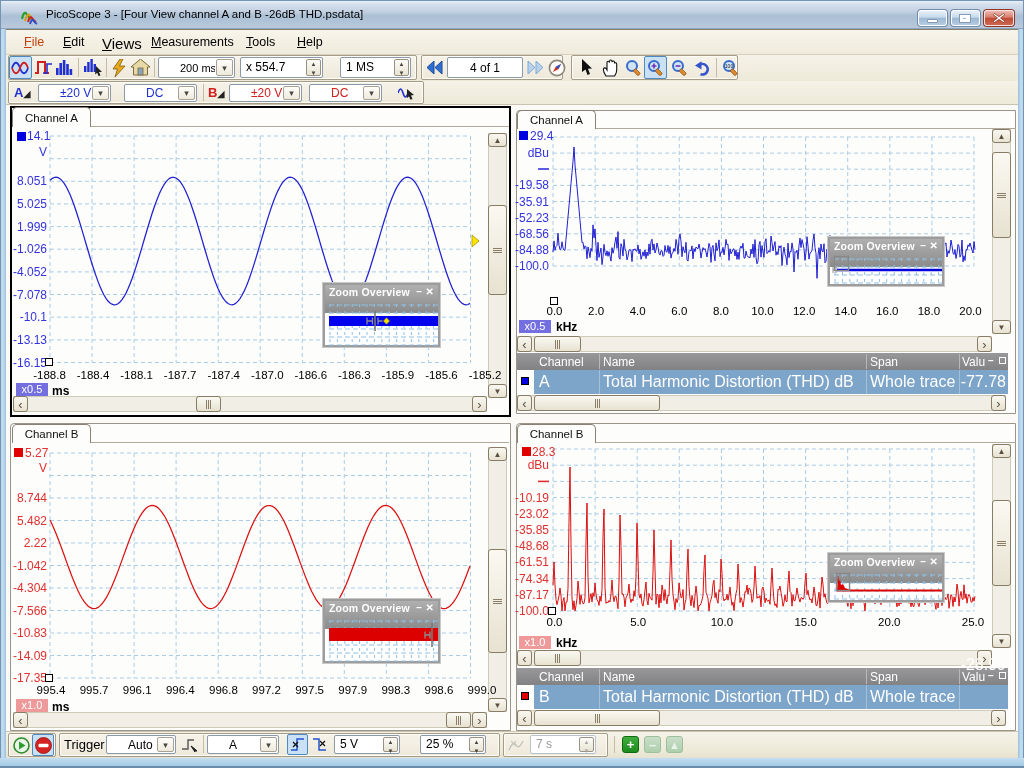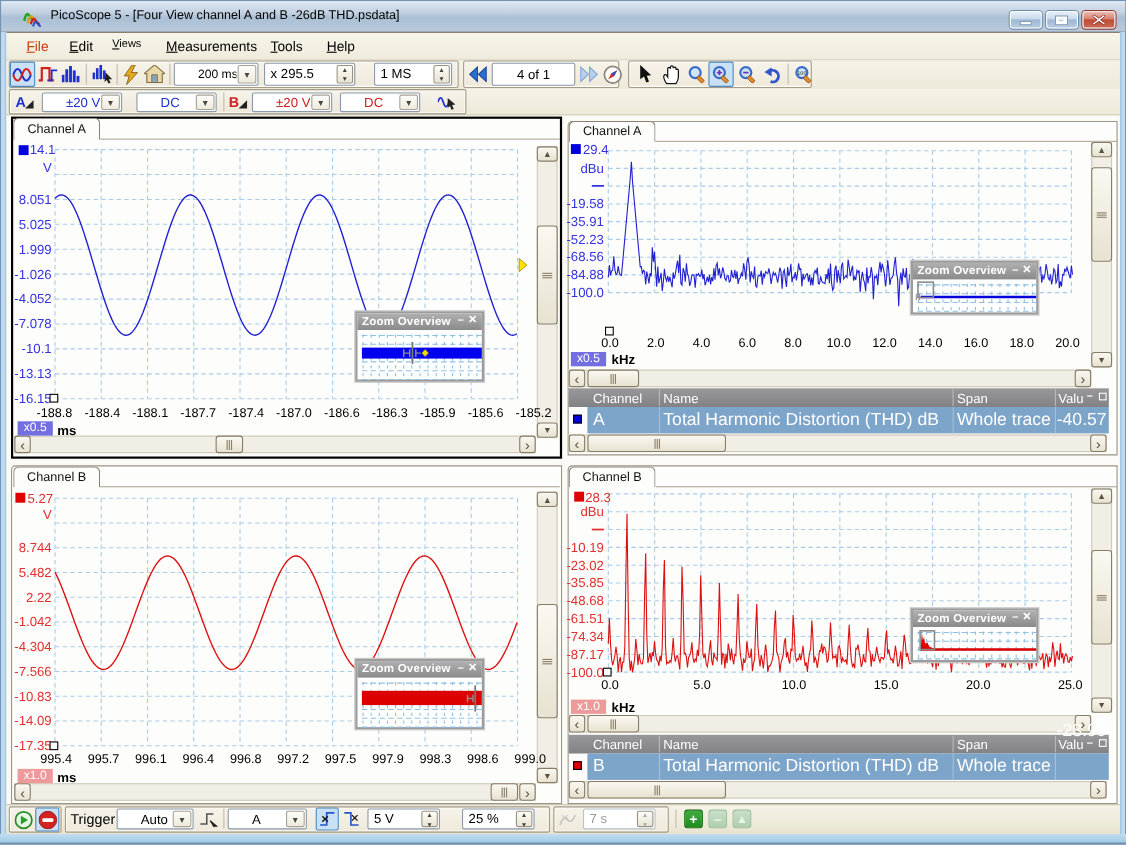--- a/index.html
+++ b/index.html
@@ -12,37 +12,37 @@
 .combo .tx{flex:1;padding-left:21px;white-space:nowrap;overflow:hidden;}
 .combo .dd{width:17px;align-self:stretch;margin:1px;border:1px solid #a8a094;border-radius:2px;background:linear-gradient(180deg,#fefdfa,#edeadd);display:flex;align-items:center;justify-content:center;color:#4a463e;font-size:9px;}
 .spin{position:absolute;background:#fff;border:1px solid #8a9aaa;border-radius:2px;font-size:12px;}
 .spin .tx{position:absolute;left:5px;top:2px;white-space:nowrap;}
 .spin .ud{position:absolute;right:1px;top:1px;bottom:1px;width:15px;border:1px solid #9a9182;border-radius:2px;background:linear-gradient(180deg,#fdfcf7,#e8e4d4);color:#44403a;font-size:6px;text-align:center;line-height:9px;}
 .sbbtn{position:absolute;border:1px solid #877d67;border-radius:3px;background:linear-gradient(180deg,#f9f7f0,#e7e2d1);color:#5a5040;display:flex;align-items:center;justify-content:center;font-size:10px;font-weight:bold;}
 .sbtrack{position:absolute;background:#f0eee5;border:1px solid #cfc9b8;}
 .sbthumb{position:absolute;border:1px solid #877d67;border-radius:3px;background:linear-gradient(180deg,#faf8f1,#e7e2d1);display:flex;align-items:center;justify-content:center;}
 .tab{position:absolute;background:#fdfdfb;border:1px solid #898174;border-bottom:none;border-radius:5px 5px 0 0;font-size:11.5px;color:#111;display:flex;align-items:center;justify-content:center;}
 .zo{position:absolute;border:2px solid #9c9c9c;background:#fff;box-shadow:0 0 0 1px #c8c8c8;}
-.zo .ti{position:absolute;left:0;top:0;right:0;height:15px;background:linear-gradient(180deg,#b0b0b0,#8a8a8a);color:#fff;font-size:10.5px;font-weight:bold;padding-left:4px;line-height:14px;letter-spacing:0.2px;}
+.zo .ti{position:absolute;left:0;top:0;right:0;height:28px;background:linear-gradient(180deg,#b0b0b0,#8a8a8a);color:#fff;font-size:10.5px;font-weight:bold;padding-left:4px;line-height:14px;letter-spacing:0.2px;}
 .zo .ti .bt{position:absolute;top:0;font-size:10px;font-weight:bold;color:#fff;}
 .grip-v{width:9px;height:1px;background:#8a7e68;box-shadow:0 2px 0 #8a7e68,0 -2px 0 #8a7e68;}
 .grip-h{width:1px;height:9px;background:#8a7e68;box-shadow:2px 0 0 #8a7e68,-2px 0 0 #8a7e68;}
 </style></head><body>
 
 <div class="abs" style="left:0;top:0;width:1024px;height:29px;background:linear-gradient(180deg,#edf3fa 0%,#d6e1ee 14%,#c2d0e1 42%,#abc0d5 56%,#b1c4d8 80%,#bcc9da 100%);border-bottom:1px solid #8ba4bf;"></div>
 <div class="abs" style="left:0;top:0;width:1024px;height:1px;background:#7593b3;"></div>
 <div class="abs" style="left:0;top:0;width:1px;height:29px;background:#7593b3;"></div>
 <div class="abs" style="left:1023px;top:0;width:1px;height:29px;background:#7593b3;"></div>
 <svg class="abs" style="left:21px;top:9px;" width="18" height="18" viewBox="0 0 18 18">
  <path d="M1 10 Q3 1 5.5 5 T10 10" fill="none" stroke="#28a028" stroke-width="2.2"></path>
  <path d="M4 12 Q6.5 3 9 7 T13 12" fill="none" stroke="#d4a017" stroke-width="2.2"></path>
  <path d="M7 13 Q9 6 11 9 T15 13" fill="none" stroke="#cc2222" stroke-width="2"></path>
  <path d="M9 15 Q11 9 12.5 11.5 T16 15" fill="none" stroke="#2847cc" stroke-width="1.8"></path>
 </svg>
-<div class="abs" style="left:46px;top:8px;font-size:11.5px;color:#000;">PicoScope 5 - [Four View channel A and B -26dB THD.psdata]</div>
+<div class="abs" style="left:46px;top:8px;font-size:11.5px;color:#000;">PicoScope 3 - [Four View channel A and B -26dB THD.psdata]</div>
 
 <div class="abs" style="left:918px;top:10px;width:29px;height:16px;border:1px solid #fff;border-radius:3px;background:linear-gradient(180deg,#e8f0f8 0%,#c6d9ec 45%,#9cb8d4 50%,#b6cbe0 100%);box-shadow:0 0 0 1px #6f8cab;"></div>
 <div class="abs" style="left:927px;top:19px;width:11px;height:4px;background:#fff;border:1px solid #8399b4;border-radius:1px;"></div>
 <div class="abs" style="left:951px;top:10px;width:29px;height:16px;border:1px solid #fff;border-radius:3px;background:linear-gradient(180deg,#e8f0f8 0%,#c6d9ec 45%,#9cb8d4 50%,#b6cbe0 100%);box-shadow:0 0 0 1px #6f8cab;"></div>
 <div class="abs" style="left:959px;top:14px;width:12px;height:9px;background:#fff;border:1px solid #8399b4;"></div>
 <div class="abs" style="left:962px;top:17px;width:5px;height:3px;background:#9cb8d4;border:1px solid #fff;"></div>
 <div class="abs" style="left:984px;top:10px;width:30px;height:16px;border:1px solid #f6e3e1;border-radius:3px;background:linear-gradient(180deg,#edb8ae 0%,#d87e6d 45%,#c04a33 50%,#cd6650 100%);box-shadow:0 0 0 1px #8e3426;"></div>
 <svg class="abs" style="left:993px;top:13px;" width="12" height="10" viewBox="0 0 12 10">
     <path d="M1.5 0.5 L6 3.6 L10.5 0.5 L11.8 1.8 L7.5 5 L11.8 8.2 L10.5 9.5 L6 6.4 L1.5 9.5 L0.2 8.2 L4.5 5 L0.2 1.8 Z" fill="#fff" stroke="#7d2619" stroke-width="0.7"></path>
   </svg>
@@ -50,21 +50,21 @@
 <div class="abs" style="left:0;top:29px;width:6px;height:731px;background:linear-gradient(90deg,#7593b3 0,#7593b3 1px,#b6d6ec 1px,#c4def0 3px,#9cc0dc 6px);"></div>
 <div class="abs" style="left:1018px;top:29px;width:6px;height:731px;background:linear-gradient(270deg,#7593b3 0,#7593b3 1px,#b6d6ec 1px,#c4def0 3px,#9cc0dc 6px);"></div>
 <div class="abs" style="left:0;top:758px;width:1024px;height:10px;background:linear-gradient(180deg,#c4def0 0%,#a8cfe8 60%,#9cc0dc 100%);"></div>
 <div class="abs" style="left:0;top:766px;width:1024px;height:2px;background:#6b8cab;"></div>
 
 <div class="abs" style="left:6px;top:29px;width:1012px;height:729px;background:#f1ede0;border-top:1px solid #897f6a;"></div>
 
 <div class="abs" style="left:6px;top:30px;width:1012px;height:25px;background:linear-gradient(180deg,#f7f4ea,#efebdc);border-bottom:1px solid #d6d0bd;"></div>
 <div class="abs" style="left:24px;top:35px;font-size:12.5px;color:#c2410c;"><span style="text-decoration:underline;">F</span>ile</div>
 <div class="abs" style="left:63px;top:35px;font-size:12.5px;color:#000;"><span style="text-decoration:underline;">E</span>dit</div>
-<div class="abs" style="left:102px;top:35px;font-size:10px;color:#000;"><span style="text-decoration:underline;">V</span>iews</div>
+<div class="abs" style="left:102px;top:35px;font-size:15px;color:#000;"><span style="text-decoration:underline;">V</span>iews</div>
 <div class="abs" style="left:151px;top:35px;font-size:12.5px;color:#000;"><span style="text-decoration:underline;">M</span>easurements</div>
 <div class="abs" style="left:246px;top:35px;font-size:12.5px;color:#000;"><span style="text-decoration:underline;">T</span>ools</div>
 <div class="abs" style="left:297px;top:35px;font-size:12.5px;color:#000;"><span style="text-decoration:underline;">H</span>elp</div>
 <div class="abs" style="left:6px;top:55px;width:1012px;height:26px;background:linear-gradient(180deg,#f5f2e8,#eeead9);"></div>
 <div class="tbgroup" style="left:8px;top:55px;width:409px;height:25px;"></div>
 <div class="tbgroup" style="left:421px;top:55px;width:142px;height:25px;"></div>
 <div class="tbgroup" style="left:571px;top:55px;width:167px;height:25px;"></div>
 
 <div class="tbtn sel" style="left:9px;top:56px;width:23px;height:23px;">
     <svg width="19" height="16" viewBox="0 0 19 16">
@@ -112,21 +112,21 @@
       <path d="M9.5 0 L19 8 L16.5 8 L16.5 16 L2.5 16 L2.5 8 L0 8 Z" fill="#e8d9a8" stroke="#7d6c3c" stroke-width="1"></path>
       <rect x="7" y="9" width="5" height="7" fill="#8aa3c0" stroke="#7d6c3c" stroke-width="0.8"></rect>
     </svg>
   </div>
 <div class="abs" style="left:154px;top:58px;width:1px;height:19px;background:#c4bca9;"></div>
 <div class="combo" style="left:158px;top:57px;width:77px;height:21px;font-size:11px;">
     <span class="tx">200 ms/div</span>
     <span class="dd">▾</span>
   </div>
 <div class="spin" style="left:240px;top:57px;width:83px;height:21px;">
-    <span class="tx">x 295.5</span>
+    <span class="tx">x 554.7</span>
     <span class="ud">▲<br>▼</span>
   </div>
 <div class="spin" style="left:340px;top:57px;width:71px;height:21px;">
     <span class="tx">1 MS</span>
     <span class="ud">▲<br>▼</span>
   </div>
 
 <div class="tbtn" style="left:424px;top:56px;width:21px;height:23px;">
     <svg width="17" height="15" viewBox="0 0 17 15">
       <path d="M8 1 L1 7.5 L8 14 Z" fill="#2f6fd0" stroke="#1a4a9c" stroke-width="1"></path>
@@ -313,21 +313,21 @@
 <div class="abs" style="left:599px;top:354px;width:1px;height:15px;background:#b8b8ba;"></div>
 <div class="abs" style="left:866px;top:354px;width:1px;height:15px;background:#b8b8ba;"></div>
 <div class="abs" style="left:959px;top:354px;width:1px;height:15px;background:#b8b8ba;"></div>
 <div class="abs" style="left:988px;top:356px;width:8px;height:9px;color:#fff;font-size:10px;font-weight:bold;line-height:9px;">–</div>
 <div class="abs" style="left:999px;top:357px;width:7px;height:7px;border:1px solid #fff;"></div>
 <div class="abs" style="left:534px;top:370px;width:474px;height:24px;background:#7da4c9;"></div>
 <div class="abs" style="left:521px;top:377px;width:8px;height:8px;background:#0000e0;border:1px solid #000;"></div>
 <div class="abs" style="left:539px;top:373px;font-size:16px;color:#fff;">A</div>
 <div class="abs" style="left:603px;top:373px;font-size:16px;color:#fff;">Total Harmonic Distortion (THD) dB</div>
 <div class="abs" style="left:870px;top:373px;font-size:16px;color:#fff;">Whole trace</div>
-<div class="abs" style="left:940px;top:373px;width:66px;font-size:16px;color:#fff;text-align:right;">-40.57</div>
+<div class="abs" style="left:940px;top:373px;width:66px;font-size:16px;color:#fff;text-align:right;">-77.78</div>
 <div class="abs" style="left:599px;top:370px;width:1px;height:24px;background:#a3c0d8;"></div>
 <div class="abs" style="left:866px;top:370px;width:1px;height:24px;background:#a3c0d8;"></div>
 <div class="abs" style="left:959px;top:370px;width:1px;height:24px;background:#a3c0d8;"></div>
 <div class="abs" style="left:517px;top:668px;width:491px;height:17px;background:linear-gradient(180deg,#98989a,#828284);"></div>
 <div class="abs" style="left:539px;top:670px;font-size:12px;color:#fff;">Channel</div>
 <div class="abs" style="left:603px;top:670px;font-size:12px;color:#fff;">Name</div>
 <div class="abs" style="left:870px;top:670px;font-size:12px;color:#fff;">Span</div>
 <div class="abs" style="left:962px;top:670px;font-size:12px;color:#fff;">Valu</div>
 <div class="abs" style="left:599px;top:669px;width:1px;height:15px;background:#b8b8ba;"></div>
 <div class="abs" style="left:866px;top:669px;width:1px;height:15px;background:#b8b8ba;"></div>

